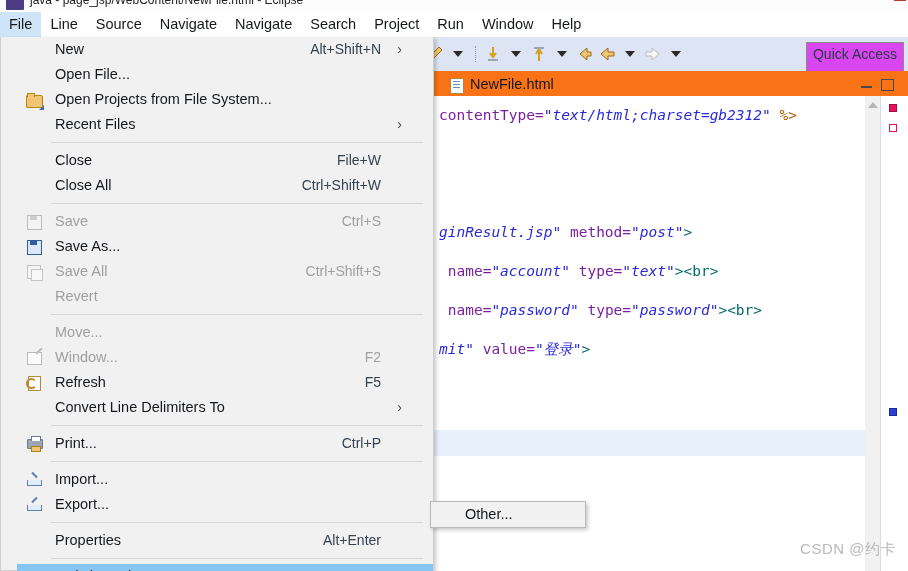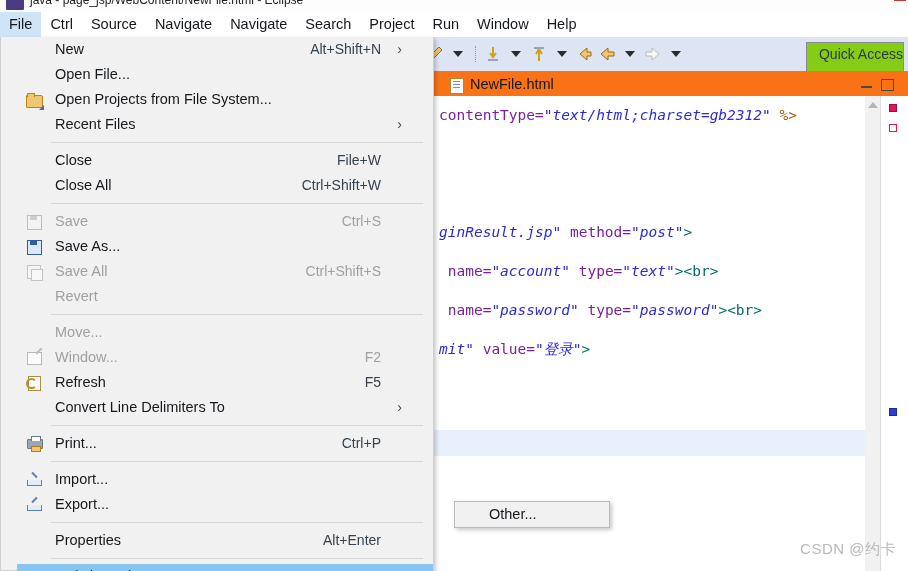--- a/index.html
+++ b/index.html
@@ -48,22 +48,22 @@
   .caret{
     width:0;height:0;border-left:5px solid transparent;border-right:5px solid transparent;
     border-top:6px solid #2a2a2a;margin:0 5px;
   }
   .vsep{float:left;width:1px;height:16px;margin:9px 5px;
         border-left:1px dotted #8c97ab;}
   .ic{width:18px;height:18px;position:relative;}
 
   #quickaccess{
     position:absolute;right:4px;top:5px;width:98px;height:33px;
-    border:1px solid #8a8a8a;background:#84cc16;
-    font-size:14px;color:#2b3a4a;line-height:23px;text-align:right;
+    border:1px solid #8a8a8a;background:#d946ef;
+    font-size:14px;color:#2b3a4a;line-height:23px;text-align:center;
     box-sizing:border-box;
   }
 
   
   #editorwrap{
     position:absolute;left:424px;top:71px;width:484px;height:500px;
     background:#f2f4fa;
   }
   #tabbar{
     position:absolute;left:0;top:0;width:484px;height:25px;
@@ -217,21 +217,21 @@
   .i-tray .ar{
     position:absolute;left:4px;top:0;width:7px;height:2px;background:#5b82b5;
   }
   .i-tray.imp .ar{transform:rotate(45deg);}
   .i-tray.exp .ar{transform:rotate(-45deg);}
 
   
   #submenu{
     position:absolute;left:430px;top:501px;width:156px;height:27px;
     background:#f1f1f1;border:1px solid #b9b9b9;
-    box-shadow:2px 2px 4px rgba(0,0,0,.22);box-sizing:border-box;margin-left:24px;
+    box-shadow:2px 2px 4px rgba(0,0,0,.22);box-sizing:border-box;
   }
   #submenu .row{height:25px;line-height:25px;}
   #submenu .row .lbl{left:34px;}
 
   
   #watermark{
     position:absolute;right:12px;bottom:12px;
     font-size:15px;color:#b9b9b9;letter-spacing:.5px;
     font-family:"Liberation Sans",sans-serif;
   }
@@ -240,21 +240,21 @@
 <body>
 
 <div id="titlestrip">
   <div class="tlogo"></div>
   <div class="ttext">java - page_jsp/WebContent/NewFile.html - Eclipse</div>
   <div class="tright"></div>
 </div>
 
 <div id="menubar">
     <div class="mi active">File</div>
-    <div class="mi">Ctrl</div>
+    <div class="mi">Line</div>
     <div class="mi">Source</div>
     <div class="mi">Navigate</div>
     <div class="mi">Navigate</div>
     <div class="mi">Search</div>
     <div class="mi">Project</div>
     <div class="mi">Run</div>
     <div class="mi">Window</div>
     <div class="mi">Help</div>
   </div>
 

